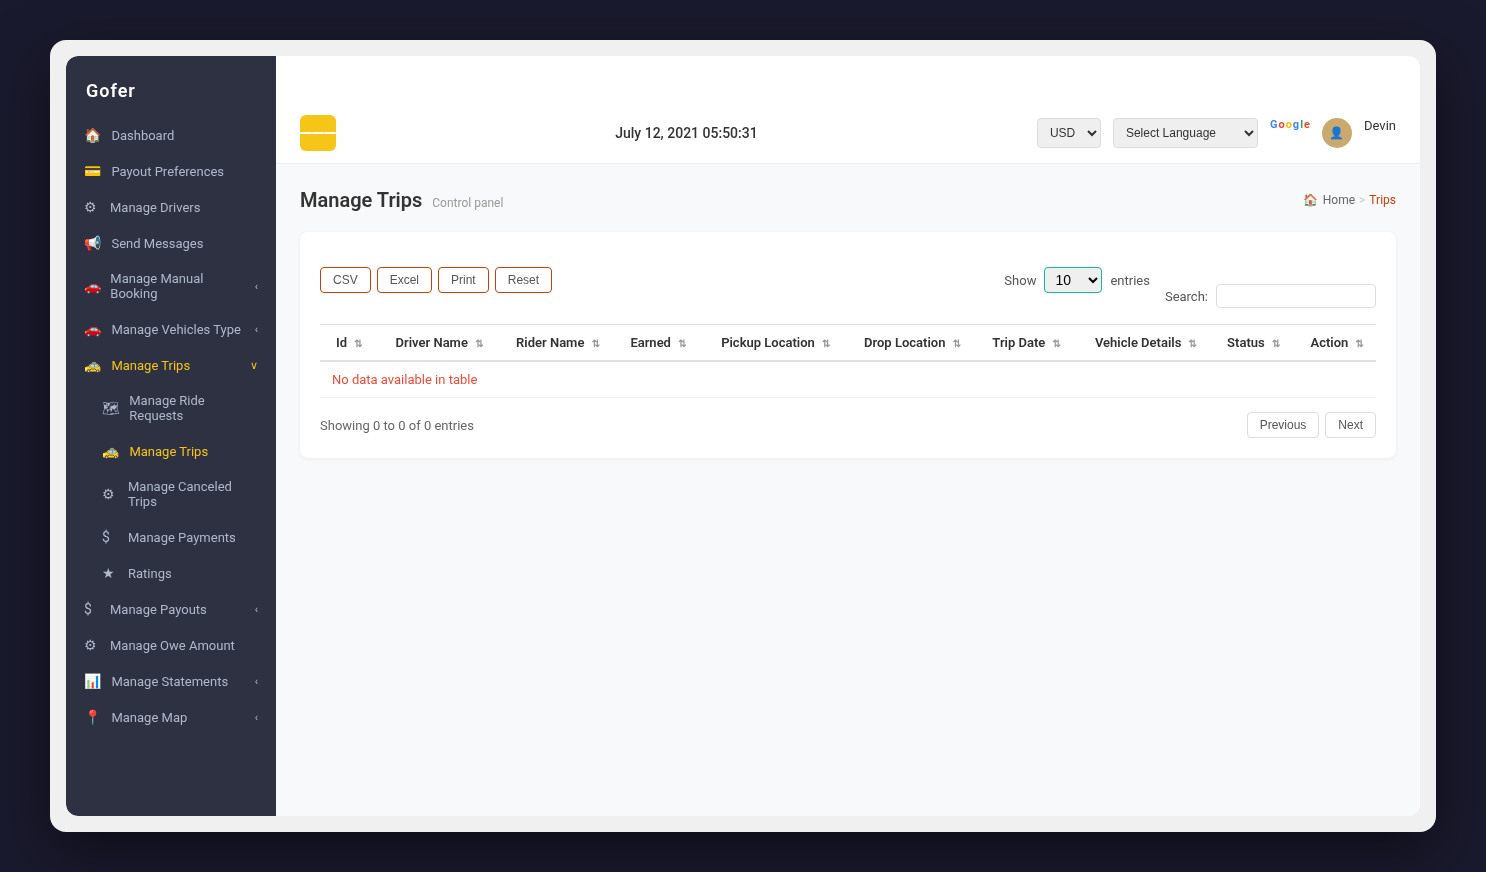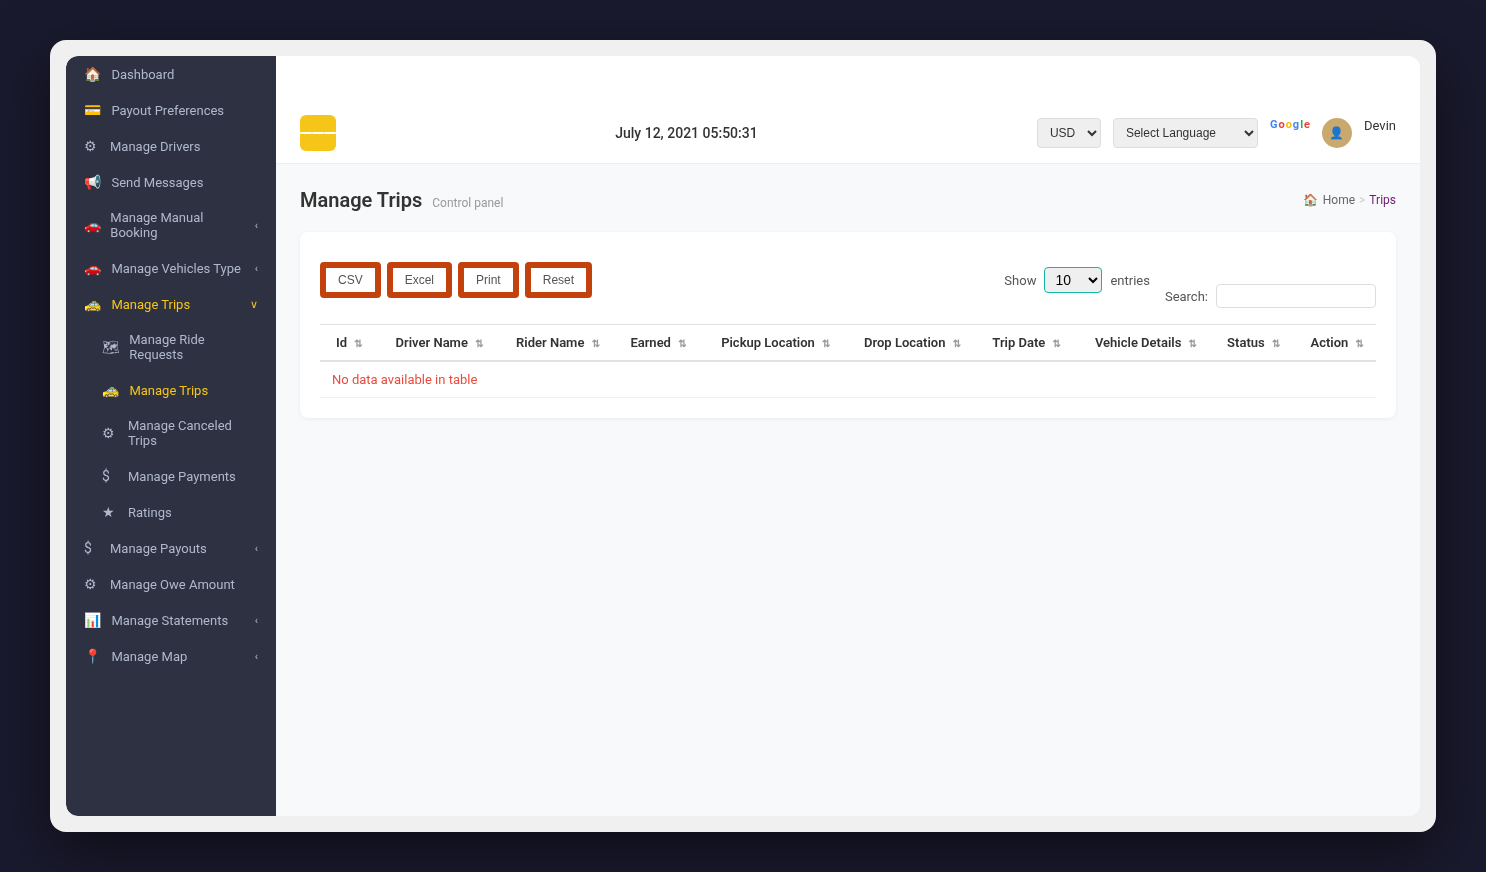--- a/index.html
+++ b/index.html
@@ -147,38 +147,38 @@
       align-items: center;
       justify-content: space-between;
       margin-bottom: 20px;
     }
     .page-title-wrap { display: flex; align-items: baseline; gap: 10px; }
     .page-title { font-size: 20px; font-weight: 600; color: #333; }
     .page-subtitle { font-size: 12px; color: #999; }
     .breadcrumb { display: flex; align-items: center; gap: 4px; font-size: 12px; color: #999; }
     .breadcrumb .home-icon { color: #666; }
     .breadcrumb-sep { color: #ccc; }
-    .breadcrumb-current { color: #701a75; }
+    .breadcrumb-current { color: #c2410c; }
     
     .table-card {
       background: #fff;
       border-radius: 8px;
       padding: 20px;
       box-shadow: 0 1px 4px rgba(0,0,0,0.06);
     }
     .table-controls {
       display: flex;
       align-items: center;
       justify-content: space-between;
       margin-bottom: 16px;
     }
     .btn-group { display: flex; gap: 6px; }
     .tbl-btn {
       padding: 5px 12px;
-      border: 6px solid #c2410c;
+      border: 1px solid #c2410c;
       border-radius: 4px;
       background: #fff;
       font-size: 12px;
       color: #555;
       cursor: pointer;
     }
     .entries-wrap { display: flex; align-items: center; gap: 8px; font-size: 13px; color: #555; }
     .entries-select {
       border: 1px solid #14b8a6;
       border-radius: 4px;
@@ -236,20 +236,21 @@
       cursor: pointer;
     }
   </style>
 </head>
 <body>
 
 <div class="window-frame">
   <div class="window-content">
 
     <nav class="sidebar">
+      <div class="sidebar-logo">Gofer</div>
 
       <div class="sidebar-item">
         <span class="icon">🏠</span>
         <span>Dashboard</span>
       </div>
 
       <div class="sidebar-item">
         <span class="icon">💳</span>
         <span>Payout Preferences</span>
       </div>
@@ -449,17 +450,24 @@
             </thead>
             <tbody>
               <tr>
                 <td colspan="10" class="no-data">
                   <span>No data available</span> <span style="color:#e74c3c;">in table</span>
                 </td>
               </tr>
             </tbody>
           </table>
 
+          <div class="table-footer">
+            <span class="showing-text">Showing 0 to 0 of 0 entries</span>
+            <div class="pagination">
+              <button class="page-btn">Previous</button>
+              <button class="page-btn">Next</button>
+            </div>
+          </div>
         </div>
       </div>
     </div>
   </div>
 </div>
 
 </body></html>

